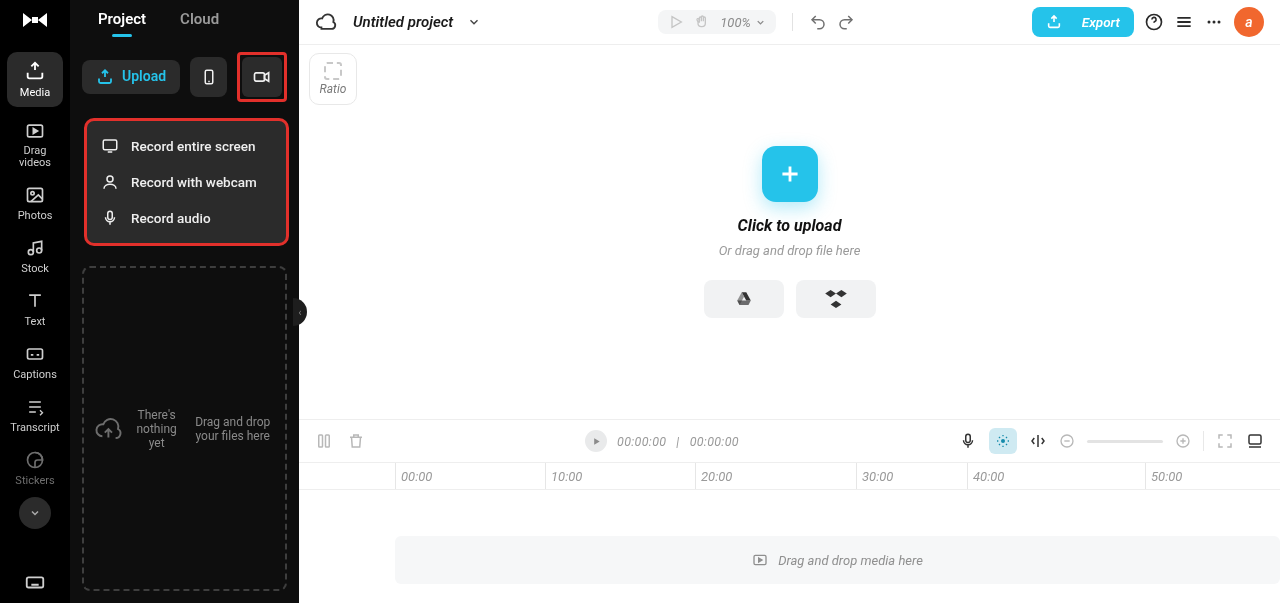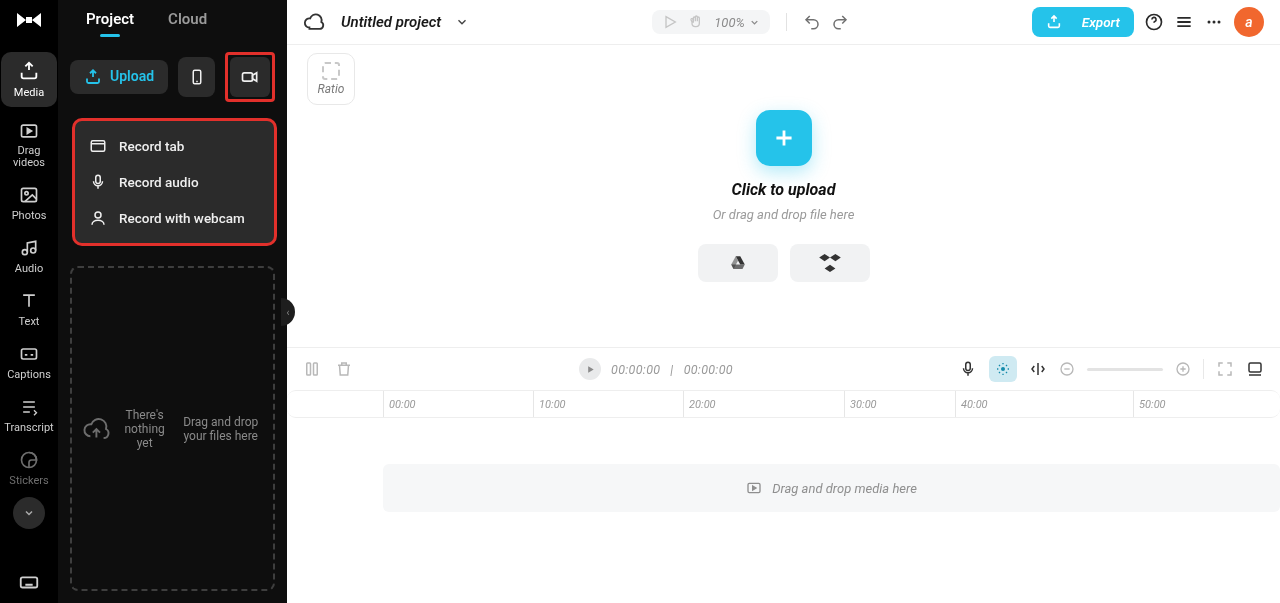--- a/index.html
+++ b/index.html
@@ -1,20 +1,20 @@
 <!DOCTYPE html>
 <html><head>
 <meta charset="utf-8">
 <style>
   * { box-sizing: border-box; margin: 0; padding: 0; font-family: -apple-system, BlinkMacSystemFont, "Segoe UI", Roboto, sans-serif; }
   html, body { width: 1280px; height: 603px; overflow: hidden; background: #fff; }
   .app { display: flex; height: 100%; }
 
   
-  .rail { width: 58px; background: #000; display: flex; flex-direction: column; align-items: center; padding-top: 6px; }
+  .rail { width: 70px; background: #000; display: flex; flex-direction: column; align-items: center; padding-top: 6px; }
   .logo { width: 40px; height: 28px; display:flex; align-items:center; justify-content:center; margin-bottom: 18px; color:#fff;}
   .rail-item { width: 56px; display:flex; flex-direction:column; align-items:center; justify-content:center; padding:8px 0; color:#cfcfcf; font-size:11px; cursor:pointer; border-radius:10px; }
   .rail-item.active { background:#2b2b2b; color:#fff; }
   .rail-item svg, .rail-item .glyph { color:inherit; }
   .rail-item span.label { margin-top:4px; }
   .rail-gap { height: 6px; }
   .rail-expand { margin-top:2px; width:32px; height:32px; background:#2b2b2b; border-radius:50%; display:flex;align-items:center;justify-content:center;color:#aaa; }
   .rail-bottom { margin-top:auto; margin-bottom:10px; width:56px; display:flex; justify-content:center; color:#cfcfcf; }
 
   
@@ -45,42 +45,42 @@
   .preview-ctrl { display:flex; align-items:center; gap:10px; background:#f4f5f6; border-radius:8px; padding:4px 10px; }
   .small-ico { color:#707070; }
   .light-ico { color:#c5c5c5; }
   .zoom-txt { font-size:13px; color:#8b8b8b; display:flex; align-items:center; gap:4px;}
   .sep { width:1px; height:18px; background:#e2e2e2; margin:0 6px;}
   .export-btn { display:flex; align-items:center; gap:20px; background:#25c3ea; color:#fff; font-weight:600; font-size:13.5px; padding:7px 14px; border-radius:8px; cursor:pointer;}
   .avatar { width:30px; height:30px; border-radius:50%; background:#f1672e; color:#fff; display:flex;align-items:center;justify-content:center; font-size:14px; font-weight:500;}
   .top-icon { color:#2a2a2a; cursor:pointer; }
 
   .stage { flex:1; position:relative; display:flex; align-items:center; justify-content:center; }
-  .ratio-chip { position:absolute; left:20px; top:8px; background:#fff; border:1px solid #e8e8e8; border-radius:10px; width:48px; height:52px; display:flex; flex-direction:column; align-items:center; justify-content:center; gap:2px; color:#7a7a7a; font-size:12px;}
+  .ratio-chip { position:absolute; left:10px; top:8px; background:#fff; border:1px solid #e8e8e8; border-radius:10px; width:48px; height:52px; display:flex; flex-direction:column; align-items:center; justify-content:center; gap:2px; color:#7a7a7a; font-size:12px;}
   .ratio-chip .sq { width:18px;height:18px;border:2px dashed #c8c8c8;border-radius:3px;}
   .upload-zone { display:flex; flex-direction:column; align-items:center; gap:8px; }
   .plus-btn { width:56px; height:56px; border-radius:14px; background:#25c3ea; color:#fff; display:flex;align-items:center;justify-content:center; font-size:28px; box-shadow:0 6px 18px rgba(37,195,234,.35); cursor:pointer;}
   .upload-title { font-weight:700; font-size:16px; color:#111; margin-top:6px;}
   .upload-sub { font-size:13px; color:#9a9a9a; }
   .cloud-srcs { display:flex; gap:12px; margin-top:14px; }
   .cloud-src { width:80px; height:38px; background:#f1f2f3; border-radius:8px; display:flex;align-items:center;justify-content:center; color:#333; cursor:pointer;}
 
   
-  .timeline { height:256px; border-top:1px solid #eee; display:flex; flex-direction:column; }
+  .timeline { height:184px; border-top:1px solid #eee; display:flex; flex-direction:column; }
   .tl-bar { height:42px; display:flex; align-items:center; padding:0 16px; gap:14px; }
   .tl-ico { color:#b8b8b8; cursor:pointer; }
   .tl-center { flex:1; display:flex; justify-content:center; align-items:center; gap:10px;}
   .play-circ { width:22px;height:22px;border-radius:50%;background:#e9eaeb;display:flex;align-items:center;justify-content:center;color:#8b8b8b;}
   .tc { font-size:12.5px; color:#9a9a9a; letter-spacing:.3px;}
   .tl-right { display:flex; align-items:center; gap:12px; }
   .tl-mic { color:#333; }
   .tl-chip-active { width:28px;height:26px;background:#cfeaf2;border-radius:6px;display:flex;align-items:center;justify-content:center;color:#158bab;}
   .tl-sliderbar { width:76px;height:3px;background:#e3e3e3;border-radius:2px;}
   .tl-sep { width:1px; height:20px; background:#e8e8e8; }
-  .tl-ruler { height:28px; border-top:1px solid #eee; border-bottom:1px solid #eee; position:relative; font-size:11px; color:#9a9a9a;border-radius:9px; }
+  .tl-ruler { height:28px; border-top:1px solid #eee; border-bottom:1px solid #eee; position:relative; font-size:13px; color:#9a9a9a; }
   .tick { position:absolute; top:0; height:100%; border-left:1px solid #e6e6e6; padding-left:5px; display:flex; align-items:center;}
   .tl-track { flex:1; position:relative; }
   .tl-drop { position:absolute; left:96px; right:0; top:46px; height:48px; background:#f6f7f8; border-radius:6px; display:flex; align-items:center; justify-content:center; gap:10px; color:#8f8f8f; font-size:13px;}
   svg { display:block; }
 </style>
 </head>
 <body>
 
 <div class="app">
 
@@ -112,21 +112,21 @@
           <path d="M21 17l-5-5-9 8"></path>
         </svg>
       <span class="label">Photos</span>
     </div>
     <div class="rail-item">
       <svg width="20" height="20" viewBox="0 0 24 24" fill="none" stroke="currentColor" stroke-width="2">
           <circle cx="7" cy="17" r="3"></circle>
           <circle cx="17" cy="15" r="3"></circle>
           <path d="M10 17V6l10-2v11"></path>
         </svg>
-      <span class="label">Audio</span>
+      <span class="label">Stock</span>
     </div>
     <div class="rail-item">
       <svg width="20" height="20" viewBox="0 0 24 24" fill="none" stroke="currentColor" stroke-width="2">
           <path d="M5 5h14M12 5v14"></path>
         </svg>
       <span class="label">Text</span>
     </div>
     <div class="rail-item">
       <svg width="20" height="20" viewBox="0 0 24 24" fill="none" stroke="currentColor" stroke-width="2">
           <rect x="3" y="6" width="18" height="12" rx="2"></rect>
@@ -186,38 +186,38 @@
               <rect x="3" y="7" width="12" height="10" rx="2"></rect>
               <path d="M15 10l5-3v10l-5-3z"></path>
             </svg>
         </div>
       </div>
     </div>
 
     <div class="record-menu">
       <div class="mi">
         <svg width="18" height="18" viewBox="0 0 24 24" fill="none" stroke="currentColor" stroke-width="2">
-            <rect x="3" y="5" width="18" height="14" rx="2"></rect>
-            <path d="M3 9h18"></path>
-          </svg>
-        <span>Record tab</span>
+            <rect x="3" y="4" width="18" height="13" rx="2"></rect>
+            <path d="M9 20h6"></path>
+          </svg>
+        <span>Record entire screen</span>
+      </div>
+      <div class="mi">
+        <svg width="18" height="18" viewBox="0 0 24 24" fill="none" stroke="currentColor" stroke-width="2">
+            <circle cx="12" cy="8" r="4"></circle>
+            <path d="M4 21c0-4 4-6 8-6s8 2 8 6"></path>
+          </svg>
+        <span>Record with webcam</span>
       </div>
       <div class="mi">
         <svg width="18" height="18" viewBox="0 0 24 24" fill="none" stroke="currentColor" stroke-width="2">
             <rect x="9" y="3" width="6" height="11" rx="3"></rect>
             <path d="M6 11a6 6 0 0 0 12 0M12 17v4"></path>
           </svg>
         <span>Record audio</span>
-      </div>
-      <div class="mi">
-        <svg width="18" height="18" viewBox="0 0 24 24" fill="none" stroke="currentColor" stroke-width="2">
-            <circle cx="12" cy="8" r="4"></circle>
-            <path d="M4 21c0-4 4-6 8-6s8 2 8 6"></path>
-          </svg>
-        <span>Record with webcam</span>
       </div>
     </div>
 
     <div class="panel-drop">
       <svg width="52" height="44" viewBox="0 0 24 24" fill="none" stroke="currentColor" stroke-width="1.6">
           <path d="M7 18a5 5 0 1 1 .8-9.94A6 6 0 0 1 20 12a4 4 0 0 1-2 7.5"></path>
           <path d="M12 12v7M9 15l3-3 3 3"></path>
         </svg>
       <div>There's nothing yet</div>
       <div>Drag and drop your files here</div>

